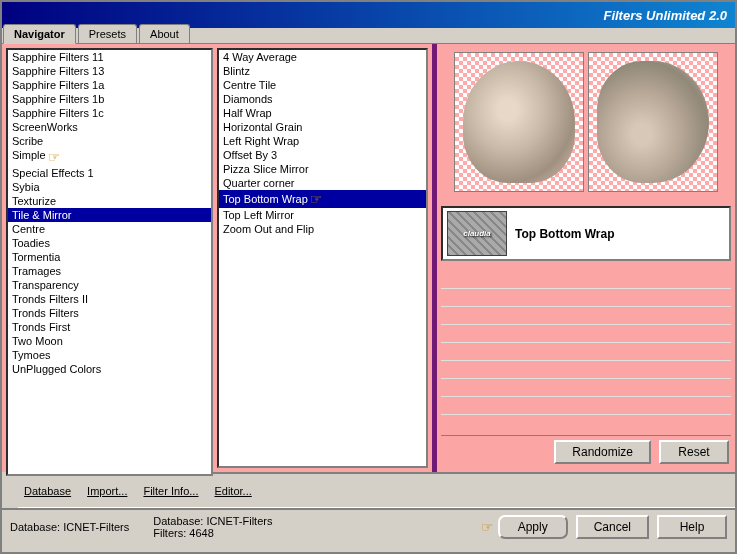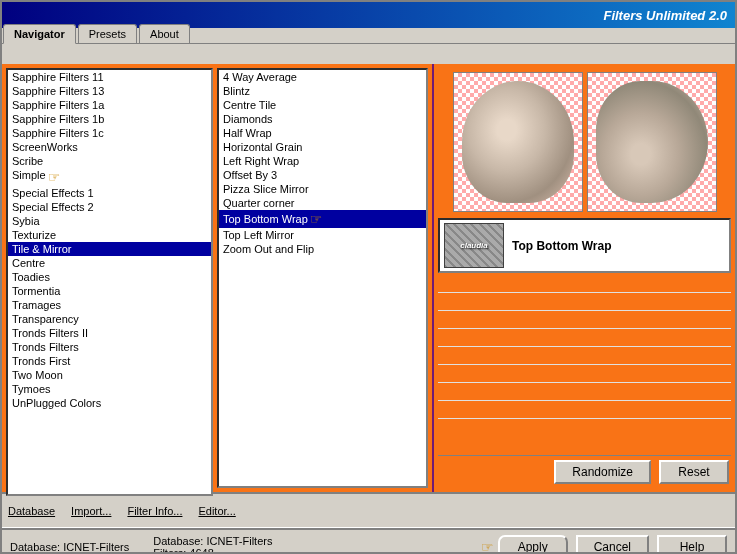--- a/index.html
+++ b/index.html
@@ -53,22 +53,21 @@
       font-weight: bold;
       border-bottom: 1px solid #d4d0c8;
       z-index: 1;
       margin-bottom: -1px;
     }
 
     
     .main-content {
       display: flex;
       height: calc(554px - 26px - 28px - 36px - 36px);
-      background: #f97316;
-      margin-top: 20px;
+      background: #fca5a5;
     }
 
     .list-item {
       padding: 1px 4px;
       cursor: pointer;
       white-space: nowrap;
       color: black;
       font-size: 11px;
     }
     .list-item.selected { background: #0000a0; color: white; }
@@ -135,20 +134,21 @@
     
     .toolbar-row {
       display: flex;
       align-items: center;
       padding: 4px 6px;
       gap: 16px;
       border-top: 2px solid #808080;
       border-bottom: 1px solid #fff;
       background: #d4d0c8;
       height: 36px;
+      margin-left: 16px;
     }
 
     .toolbar-btn {
       background: #d4d0c8;
       border: none;
       cursor: pointer;
       font-size: 11px;
       padding: 0;
       color: black;
       text-decoration: underline;
@@ -259,21 +259,20 @@
     <div class="category-list-container">
       <div class="list-item">Sapphire Filters 11</div>
       <div class="list-item">Sapphire Filters 13</div>
       <div class="list-item">Sapphire Filters 1a</div>
       <div class="list-item">Sapphire Filters 1b</div>
       <div class="list-item">Sapphire Filters 1c</div>
       <div class="list-item">ScreenWorks</div>
       <div class="list-item">Scribe</div>
       <div class="list-item" style="display:flex;align-items:flex-start;">Simple <span class="arrow-indicator">☞</span></div>
       <div class="list-item">Special Effects 1</div>
-      <div class="list-item">Special Effects 2</div>
       <div class="list-item">Sybia</div>
       <div class="list-item">Texturize</div>
       <div class="list-item selected">Tile &amp; Mirror</div>
       <div class="list-item">Centre</div>
       <div class="list-item">Toadies</div>
       <div class="list-item">Tormentia</div>
       <div class="list-item">Tramages</div>
       <div class="list-item">Transparency</div>
       <div class="list-item">Tronds Filters II</div>
       <div class="list-item">Tronds Filters</div>
@@ -295,21 +294,21 @@
       <div class="list-item">Left Right Wrap</div>
       <div class="list-item">Offset By 3</div>
       <div class="list-item">Pizza Slice Mirror</div>
       <div class="list-item">Quarter corner</div>
       <div class="list-item selected" style="display:flex;align-items:center;">Top Bottom Wrap <span class="arrow-indicator">☞</span></div>
       <div class="list-item">Top Left Mirror</div>
       <div class="list-item">Zoom Out and Flip</div>
     </div>
   </div>
 
-  <div class="right-content" style="border-left:2px solid #701a75;">
+  <div class="right-content" style="border-left:5px solid #701a75;gap:8px;">
 
     <div class="preview-area">
       <div class="preview-image">
         <div class="checkerboard"></div>
         <div class="preview-inner" style="background: radial-gradient(ellipse at 60% 40%, #e8d8c8 10%, #c8b8a8 40%, #a09080 70%, #c8b0a0 90%); transform: scaleX(-1);">
         </div>
       </div>
       <div class="preview-image">
         <div class="checkerboard"></div>
         <div class="preview-inner-2" style="background: radial-gradient(ellipse at 40% 60%, #d8c8b8 10%, #b8a898 40%, #908878 70%, #c0b0a0 90%);">

